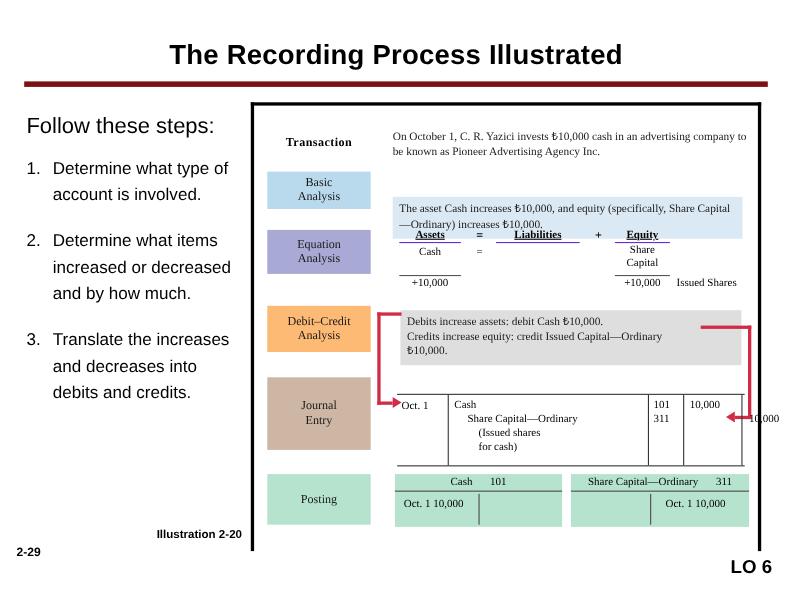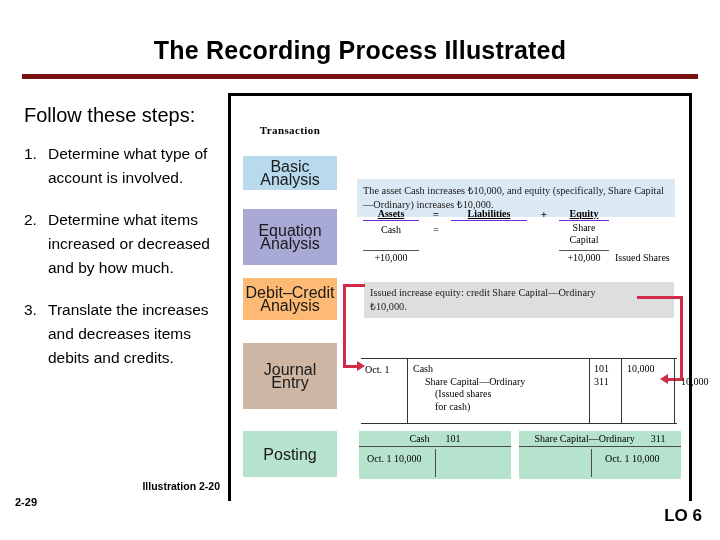--- a/index.html
+++ b/index.html
@@ -104,24 +104,24 @@
 
   
   .stage {
     position: absolute;
     left: 12px;
     width: 94px;
     display: flex;
     align-items: center;
     justify-content: center;
     text-align: center;
-    font-size: 16px;
+    font-size: 11px;
     line-height: 13px;
     color: #1a1a1a;
-    font-family: Liberation Sans, sans-serif;
+    font-family: Liberation Serif, serif;
   }
   .stage.basic    { background: #b9d9ec; }
   .stage.equation { background: #a8a9d4; }
   .stage.debit    { background: #fdba74; }
   .stage.journal  { background: #cdb6a4; }
   .stage.posting  { background: #b6e3cd; }
 
   
   .content {
     position: absolute;
@@ -276,41 +276,42 @@
     <span class="step-text">Determine what type of account is involved.</span>
   </div>
 
   <div class="step">
     <span class="step-num">2.</span>
     <span class="step-text">Determine what items increased or decreased and by how much.</span>
   </div>
 
   <div class="step">
     <span class="step-num">3.</span>
-    <span class="step-text">Translate the increases and decreases items debits and credits.</span>
+    <span class="step-text">Translate the increases and decreases into debits and credits.</span>
   </div>
 </div>
 
 <div class="illus-ref">Illustration 2-20</div>
 <div class="page-num">2-29</div>
 <div class="lo-tag">LO 6</div>
 
 <div class="panel">
 
   <div class="trans-label">Transaction</div>
+  <div class="content trans-text">On October 1, C. R. Yazici invests ₺10,000 cash in an advertising company to be known as Pioneer Advertising Agency Inc.</div>
 
   <div class="stage basic" style="top:60px; height:34px;">
     <div>
       <span>Basic</span><br>
       <span>Analysis</span>
     </div>
   </div>
   <div class="content basic-text">The asset Cash increases ₺10,000, and equity (specifically, Share Capital—Ordinary) increases ₺10,000.</div>
 
-  <div class="stage equation" style="top:113px; height:56px;">
+  <div class="stage equation" style="top:113px; height:40px;">
     <div>
       <span>Equation</span><br>
       <span>Analysis</span>
     </div>
   </div>
 
   <div class="eq-wrap">
     <div class="eq-grid">
       <div class="eq-cell eq-head" style="left:6px;  top:0;  width:56px;">Assets</div>
       <div class="eq-cell eq-op" style="left:72px; top:0;  width:14px;">=</div>
@@ -329,21 +330,22 @@
     </div>
   </div>
 
   <div class="stage debit" style="top:182px; height:42px;">
     <div>
       <span>Debit–Credit</span><br>
       <span>Analysis</span>
     </div>
   </div>
   <div class="content dc-text">
-    <div>Issued increase equity: credit Share Capital—Ordinary</div>
+    <div>Debits increase assets: debit Cash ₺10,000.</div>
+    <div>Credits increase equity: credit Issued Capital—Ordinary</div>
     <div>₺10,000.</div>
   </div>
 
   <div class="arrow" style="left:112px; top:188px; width:22px; height:3px;"></div>
   <div class="arrow" style="left:112px; top:188px; width:3px; height:84px;"></div>
   <div class="arrow" style="left:112px; top:269px; width:14px; height:3px;"></div>
   <div class="arrow-head" style="left:126px; top:265px; border-top:5px solid transparent; border-bottom:5px solid transparent; border-left:8px solid #D22B48;"></div>
 
   <div class="arrow" style="left:406px; top:200px; width:46px; height:3px;"></div>
   <div class="arrow" style="left:449px; top:200px; width:3px; height:85px;"></div>

